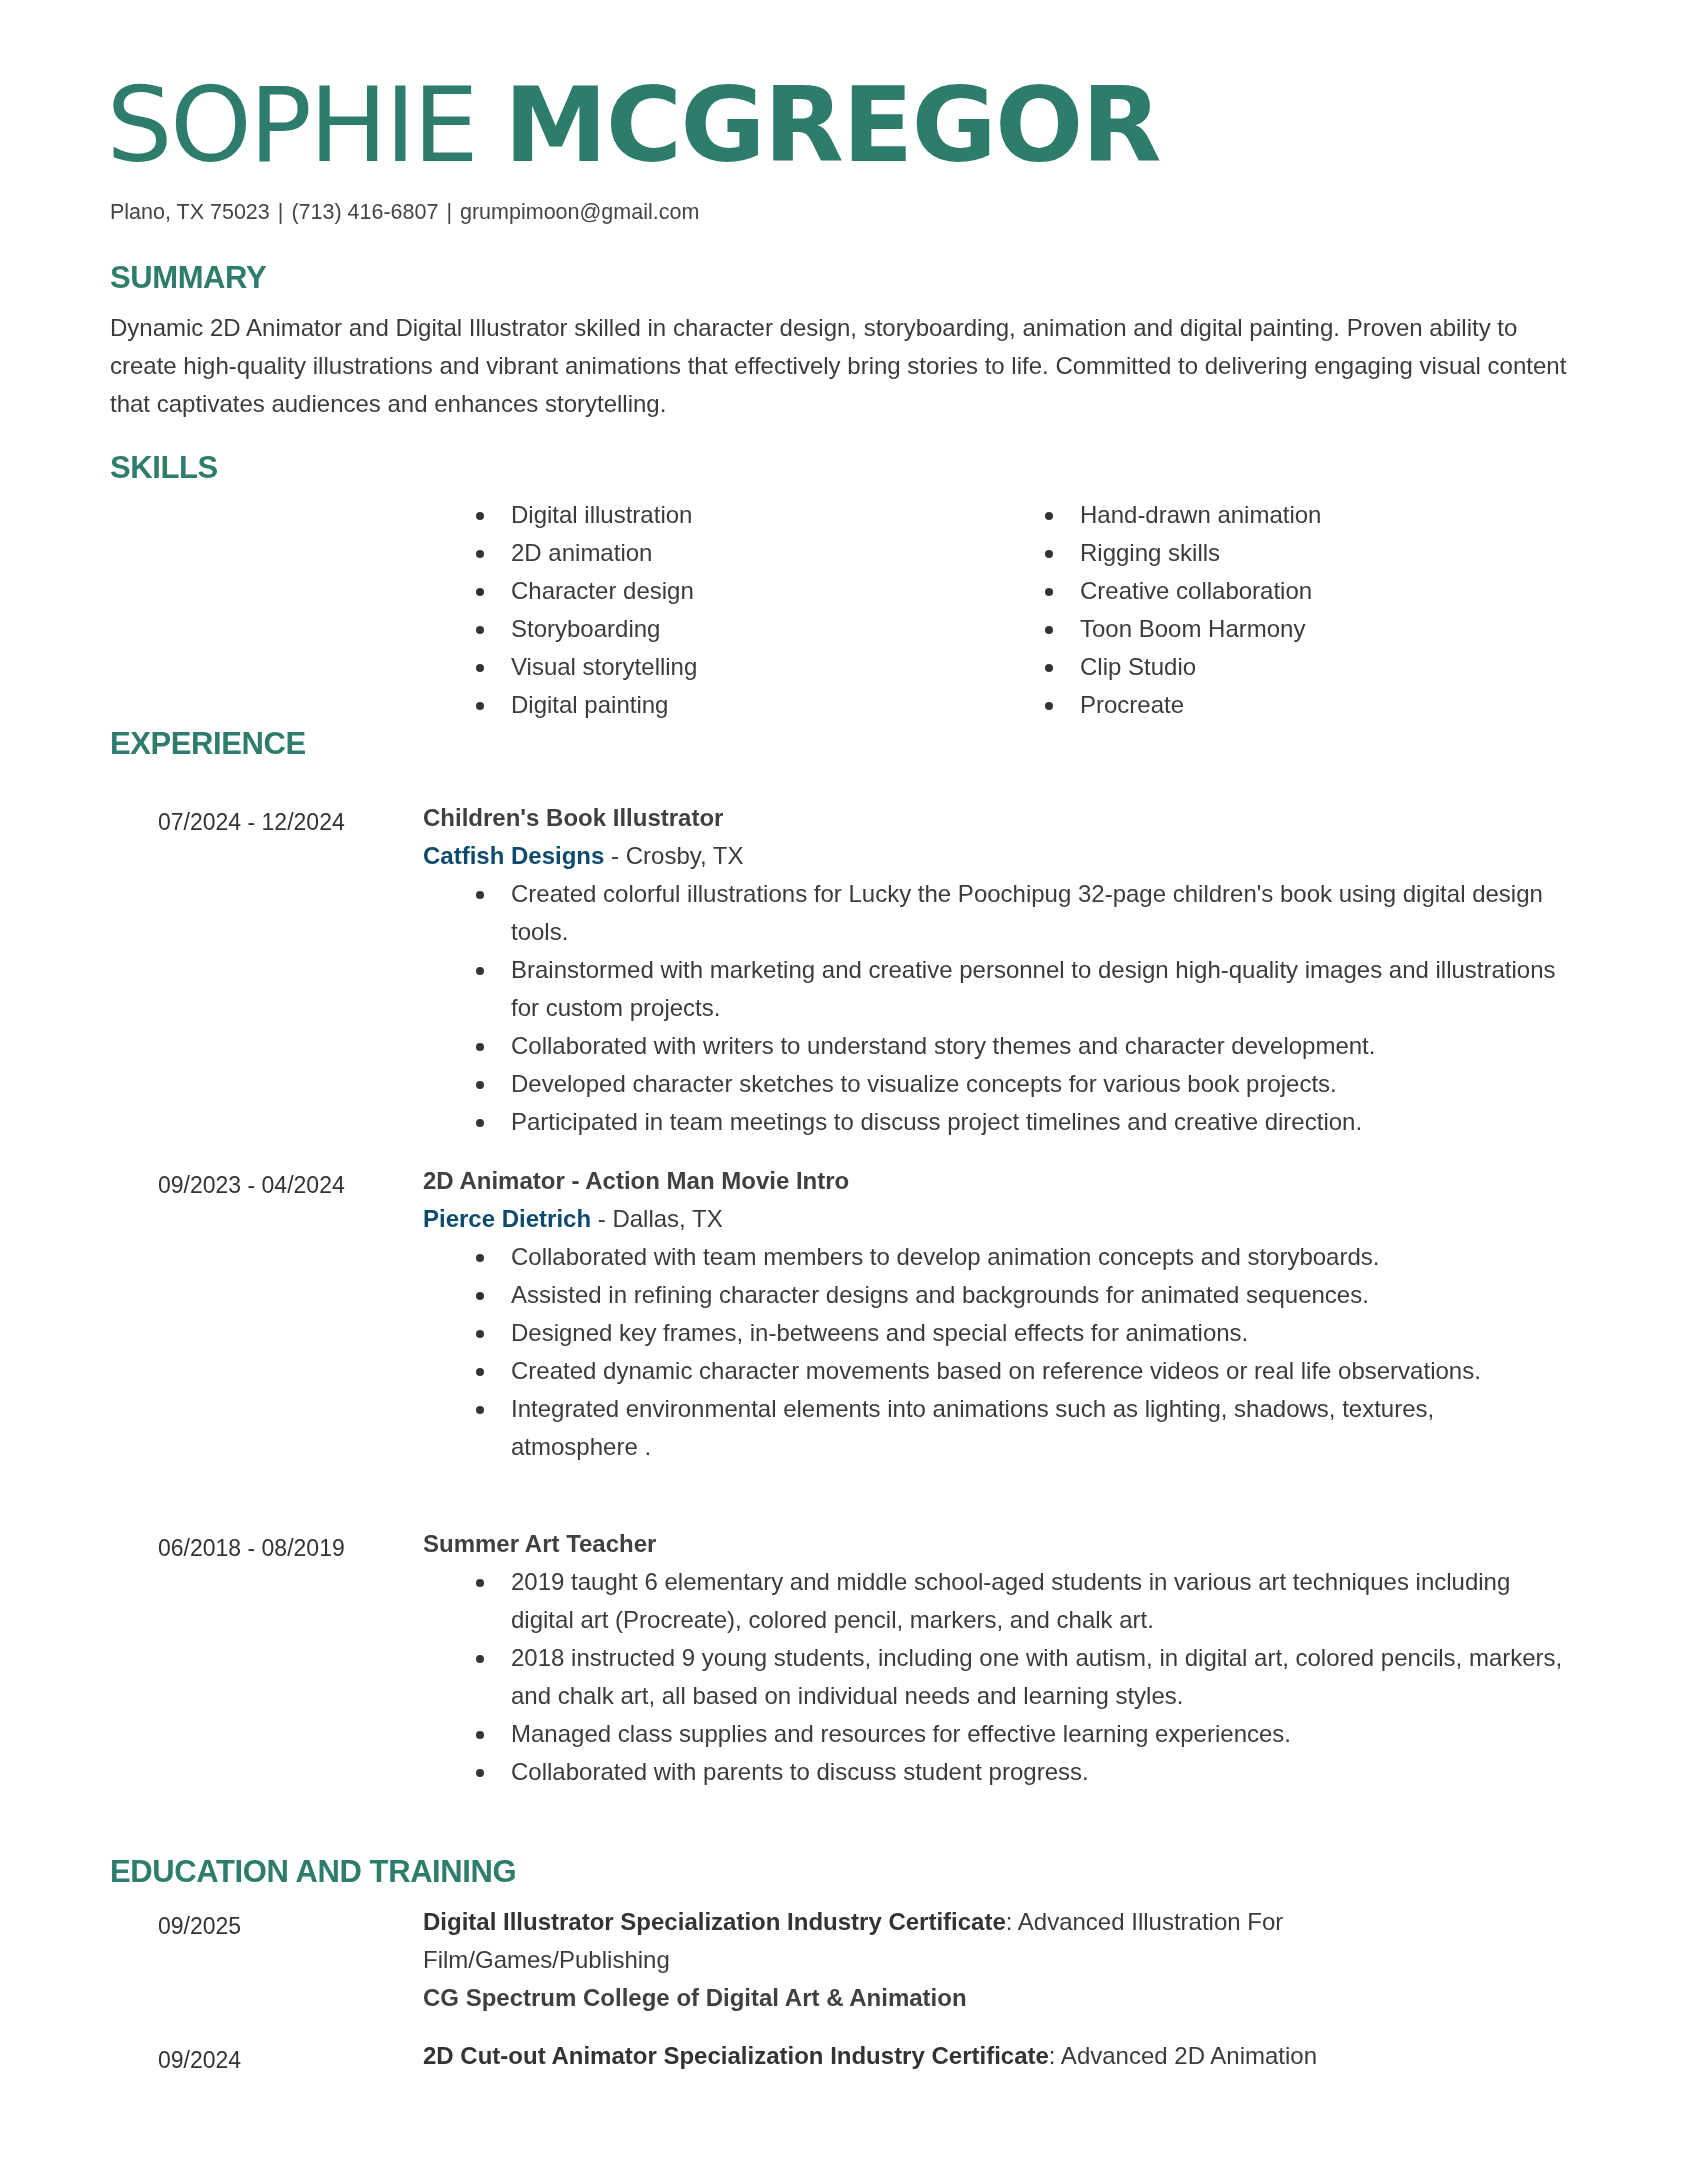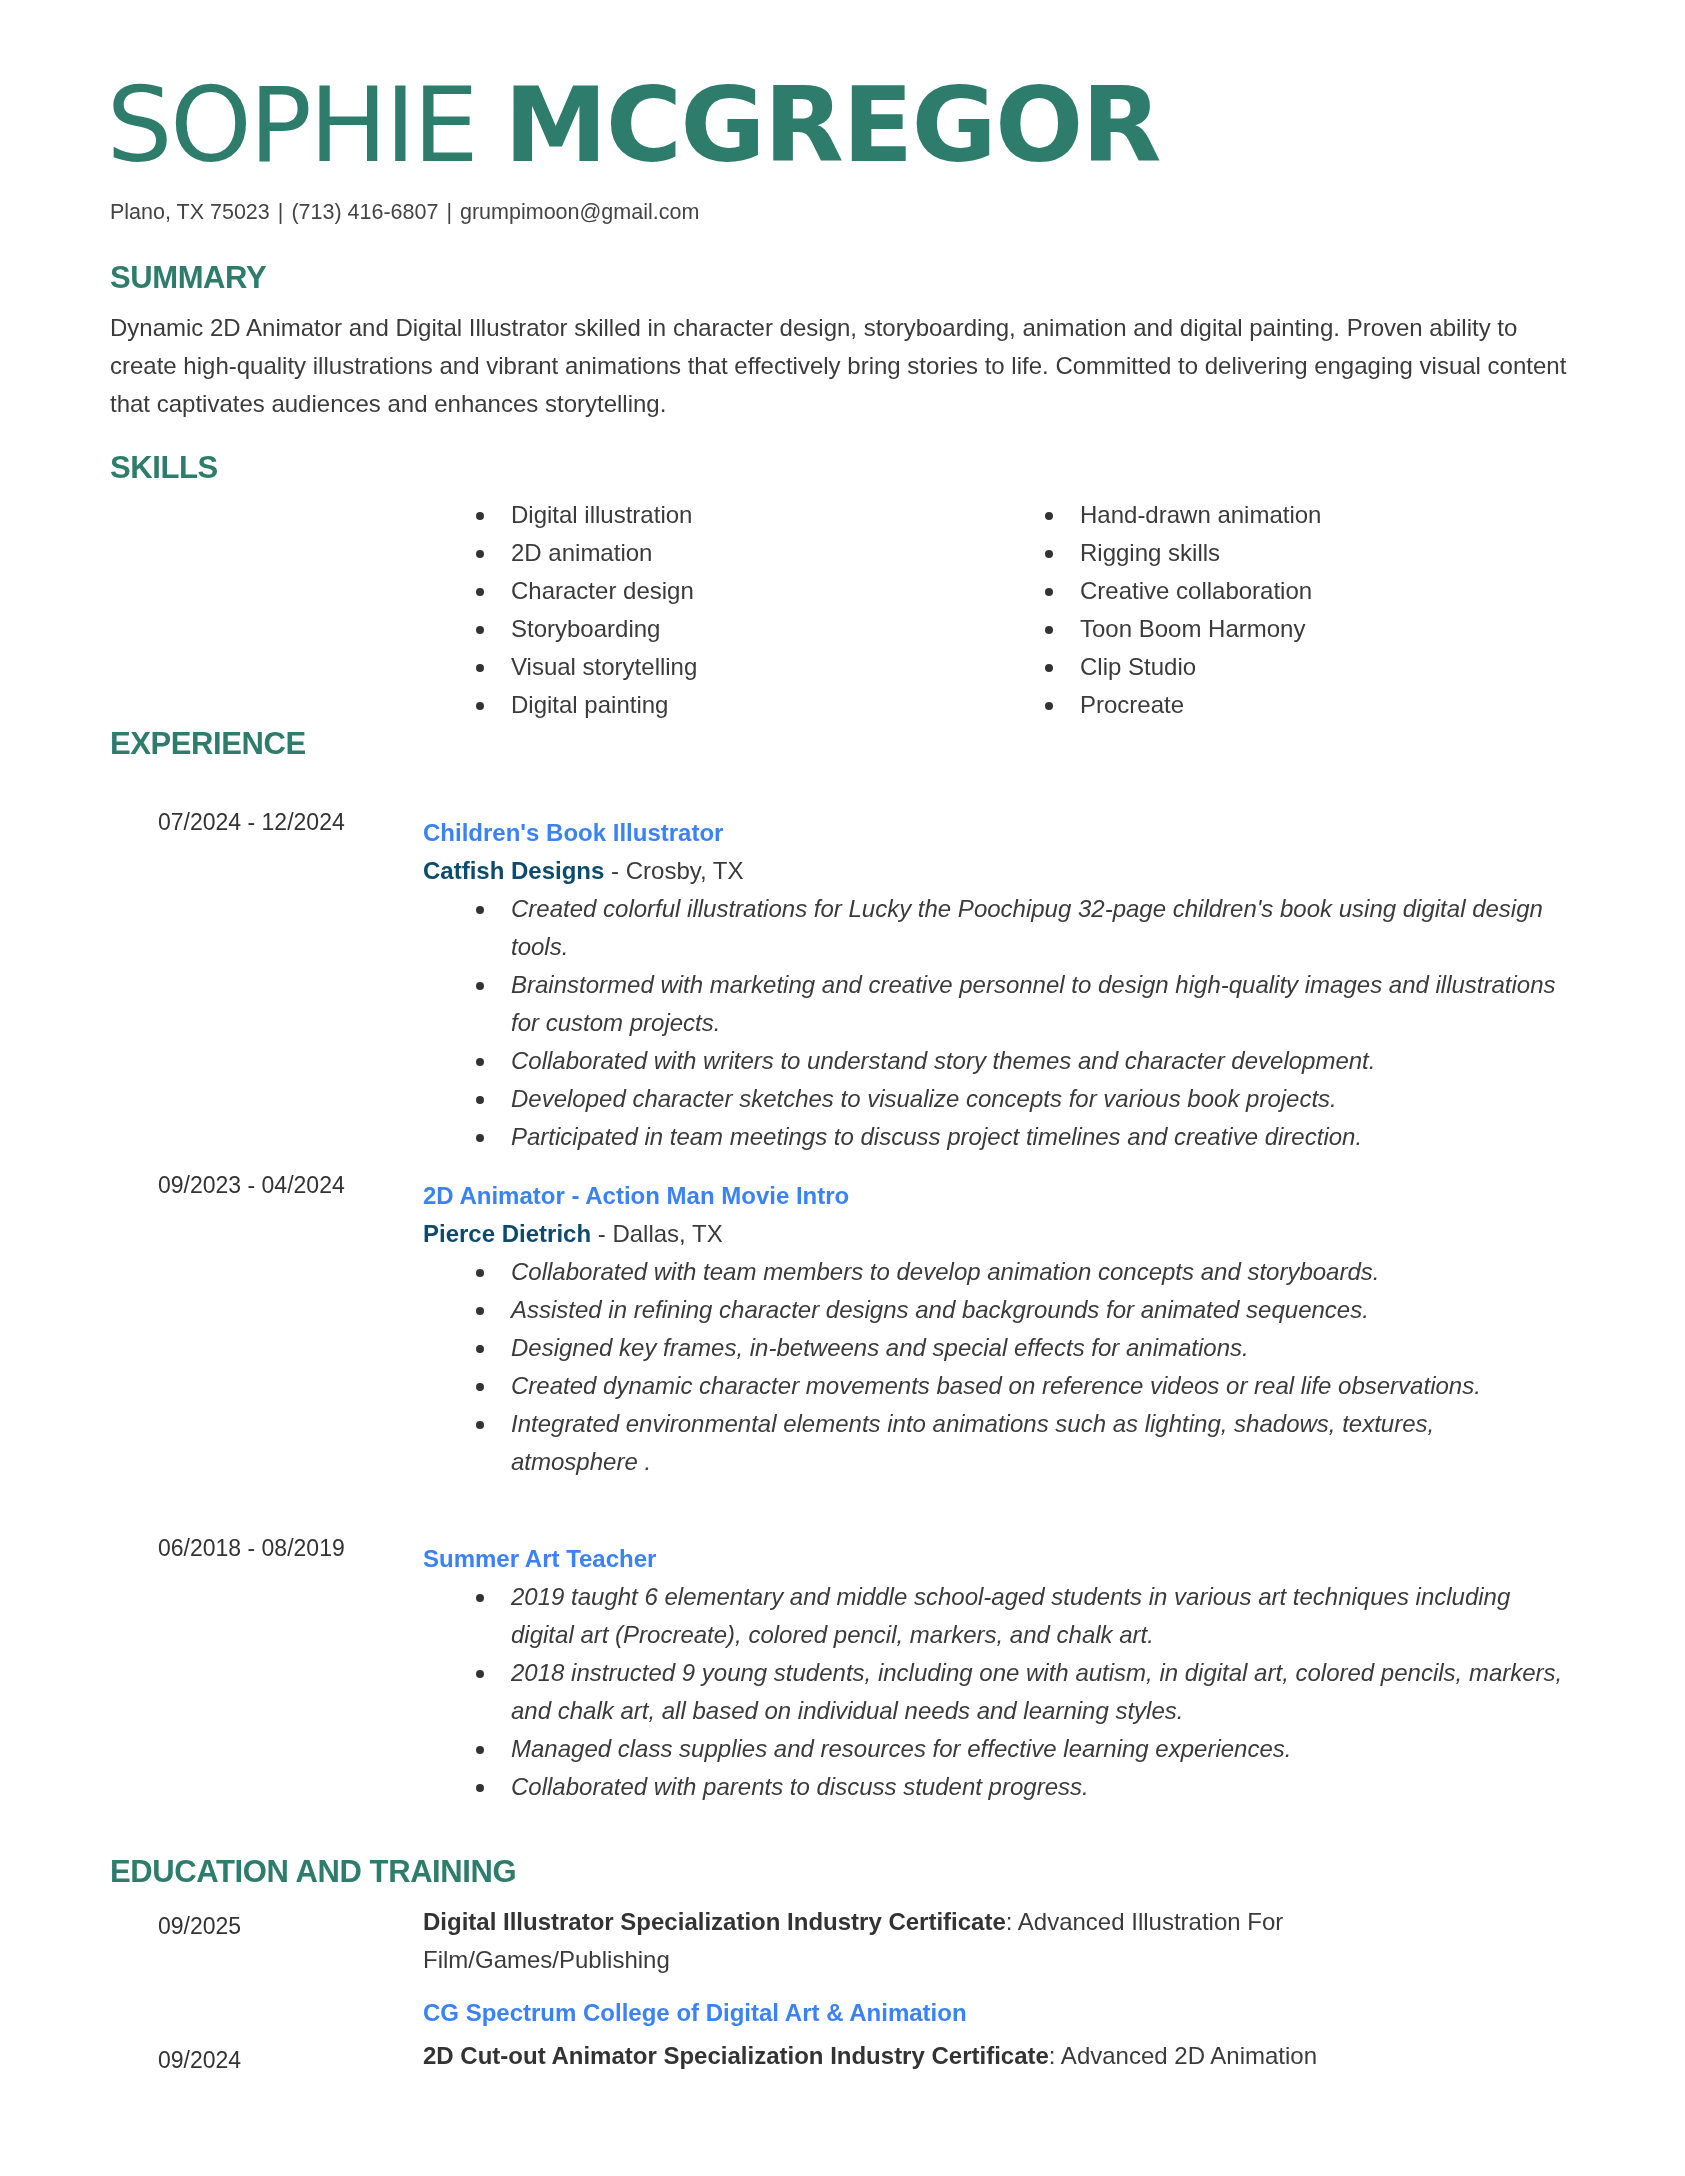--- a/index.html
+++ b/index.html
@@ -36,24 +36,24 @@
   li.bul .dot {
     position: absolute; left: -35px; top: 16px; width: 8px; height: 8px;
     border-radius: 50%; background: #333;
   }
   .entry { position: absolute; left: 0; width: 1466px; }
   .entry .date {
     position: absolute; left: 0; top: 3.5px;
     font-size: 23px; font-weight: 400; color: #333; line-height: 38px; margin-left: 48px;
   }
   .entry .content { position: absolute; left: 313px; top: 0; width: 1141px; }
-  .entry .title { font-size: 24px; font-weight: 700; color: #3b82f6; line-height: 38px; margin-top: 15px; }
+  .entry .title { font-size: 24px; font-weight: 700; color: #404040; line-height: 38px; }
   .entry .org { font-size: 24px; line-height: 38px; color: #3b3b3b; }
   .entry .org b { color: #0c4a6e; }
-  .entry ul { list-style: none; margin: 0; padding: 0 0 0 88px; font-style: italic; }
+  .entry ul { list-style: none; margin: 0; padding: 0 0 0 88px; }
   .edu-line { font-size: 24px; line-height: 38px; color: #3b3b3b; width: 930px; }
   .edu-line b { color: #333; }
 </style>
 </head>
 <body>
 
 <div class="page">
 
   <div class="name">
     <span class="first">SOPHIE</span>

